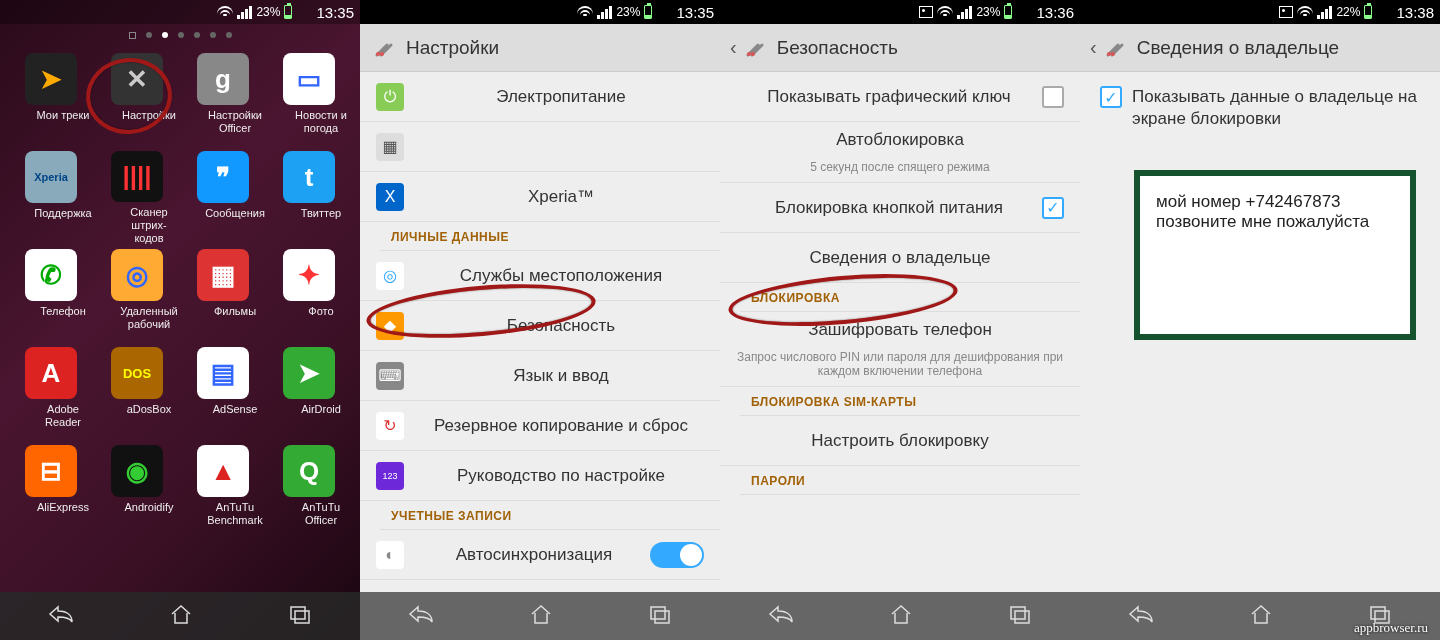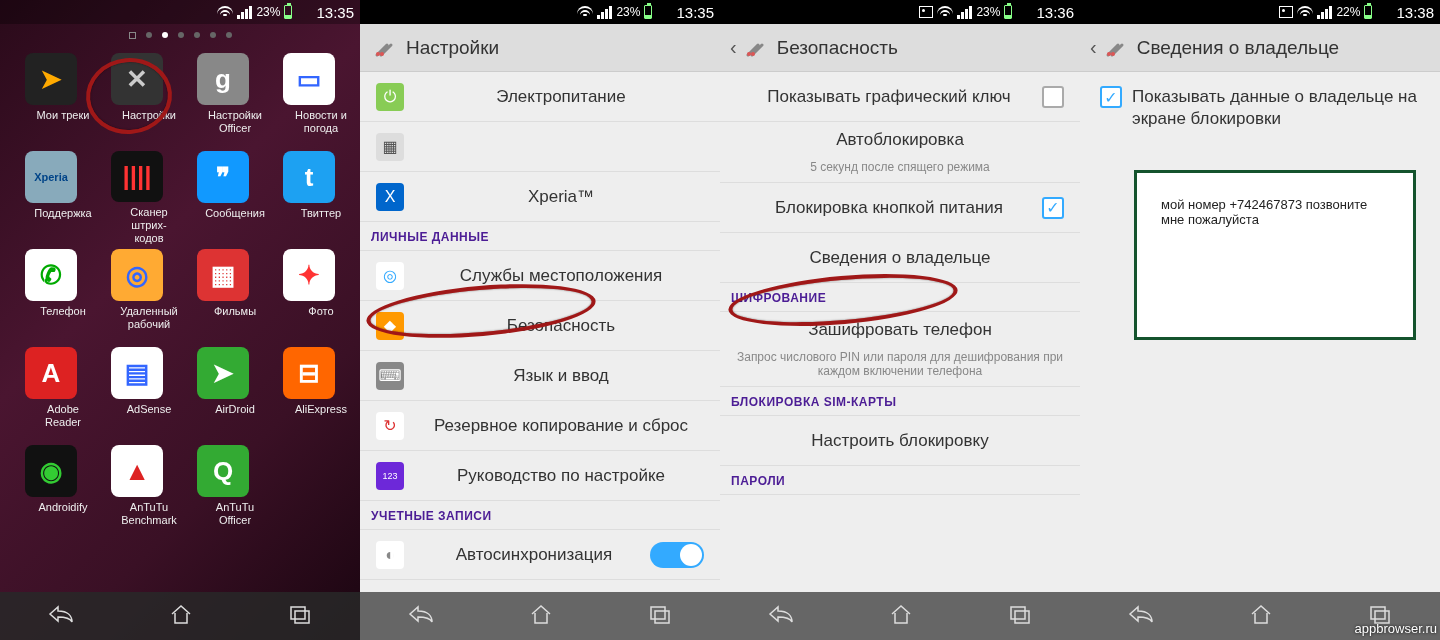--- a/index.html
+++ b/index.html
@@ -39,38 +39,38 @@
   .navbar { margin-top:auto; height:48px; background: rgba(40,40,40,0.85); display:flex; justify-content:space-around; align-items:center; }
   .phone.light .navbar { background:#666; }
   .navbar .nbtn { color:#ddd; }
 
   
   .header { height:48px; display:flex; align-items:center; padding:0 10px; background:#ddd; border-bottom:1px solid #ccc; }
   .header .back { font-size:20px; color:#555; margin-right:4px; }
   .header .hicn { width:28px; height:28px; margin-right:8px; display:flex; align-items:center; justify-content:center; }
   .header .title { font-size:19px; color:#333; }
   .list { flex:1; overflow:hidden; background:#eee; }
-  .section-hdr { padding:8px 11px 6px; font-size:12px; color:#4c1d95; font-weight:bold; letter-spacing:0.5px; border-bottom:1px solid #ddd; background:#eee; }
+  .section-hdr { padding:8px 11px 6px; font-size:12px; color:#a16207; font-weight:bold; letter-spacing:0.5px; border-bottom:1px solid #ddd; background:#eee;margin-left:20px; }
   .row { display:flex; align-items:center; min-height:50px; padding:8px 16px; border-bottom:1px solid #ddd; background:#eee; }
   .row .ricn { width:28px; height:28px; margin-right:14px; display:flex; align-items:center; justify-content:center; border-radius:4px; flex-shrink:0; }
   .row .rtxt { flex:1;text-align:center; }
   .row .rlbl { font-size:17px; color:#333; }
   .row .rsub { font-size:12px; color:#888; margin-top:10px; }
   .row .chk { width:22px; height:22px; border:2px solid #3af; border-radius:3px; display:flex; align-items:center; justify-content:center; color:#3af; font-size:16px; background:#fff; }
   .row .chk.off { border-color:#aaa; color:transparent; }
   .toggle { width:54px; height:26px; background:#3af; border-radius:13px; position:relative; }
   .toggle::after { content:''; position:absolute; right:2px; top:2px; width:22px; height:22px; background:#fff; border-radius:50%; }
 
   
   .owner-body { padding:14px; background:#eee; flex:1; }
   .owner-chk-row { display:flex; align-items:flex-start; gap:10px; margin-bottom:40px; }
   .owner-text { font-size:17px; color:#333; line-height:22px; }
-  .owner-textarea { border:3px solid #14532d; background:#fff; padding:24px; font-size:13px; color:#222; min-height:170px; margin-left:40px; margin-right:10px; white-space:pre-wrap; }
-
-  .watermark { position:absolute; bottom:4px; right:3px; color:#fff; font-size:13px; text-shadow:0 0 3px #000; }
+  .owner-textarea { border:6px solid #14532d; background:#fff; padding:16px; font-size:17px; color:#222; min-height:170px; margin-left:40px; margin-right:10px; white-space:pre-wrap; }
+
+  .watermark { position:absolute; bottom:4px; right:12px; color:#fff; font-size:13px; text-shadow:0 0 3px #000;font-family:Liberation Serif, serif; }
 
   
   .wifi { position:relative; width:16px; height:12px; }
   .wifi span { position:absolute; border:2px solid #fff; border-bottom:none; border-left:none; border-right:none; border-radius:50% 50% 0 0 / 100% 100% 0 0; left:50%; transform:translateX(-50%); }
   .wifi span:nth-child(1){ width:16px; height:8px; top:0; border-width:2px 0 0 0;}
   .wifi span:nth-child(2){ width:10px; height:5px; top:4px;}
   .wifi span:nth-child(3){ width:4px; height:2px; top:8px; background:#fff; border:none; border-radius:2px;}
 </style>
 </head>
 <body>
@@ -148,20 +148,24 @@
       </div>
       <div class="app">
         <div class="aicn" style="background:#fff;color:#f33;font-size:26px">✦</div>
         <div class="albl">Фото</div>
       </div>
       <div class="app">
         <div class="aicn" style="background:#d22;color:#fff;font-size:26px">A</div>
         <div class="albl">Adobe Reader</div>
       </div>
       <div class="app">
+        <div class="aicn" style="background:#a60;color:#ff0;font-size:13px">DOS</div>
+        <div class="albl">aDosBox</div>
+      </div>
+      <div class="app">
         <div class="aicn" style="background:#fff;color:#36f;font-size:26px">▤</div>
         <div class="albl">AdSense</div>
       </div>
       <div class="app">
         <div class="aicn" style="background:#3a3;color:#fff;font-size:26px">➤</div>
         <div class="albl">AirDroid</div>
       </div>
       <div class="app">
         <div class="aicn" style="background:#f60;color:#fff;font-size:26px">⊟</div>
         <div class="albl">AliExpress</div>
@@ -340,21 +344,21 @@
         <span class="rtxt">
           <div class="rlbl">Блокировка кнопкой питания</div>
         </span>
         <span class="chk ">✓</span>
       </div>
       <div class="row">
         <span class="rtxt">
           <div class="rlbl">Сведения о владельце</div>
         </span>
       </div>
-      <div class="section-hdr">ШИФРОВАНИЕ</div>
+      <div class="section-hdr">БЛОКИРОВКА</div>
       <div class="row">
         <span class="rtxt">
           <div class="rlbl">Зашифровать телефон</div>
           <div class="rsub">Запрос числового PIN или пароля для дешифрования при каждом включении телефона</div>
         </span>
       </div>
       <div class="section-hdr">БЛОКИРОВКА SIM-КАРТЫ</div>
       <div class="row">
         <span class="rtxt">
           <div class="rlbl">Настроить блокировку</div>

